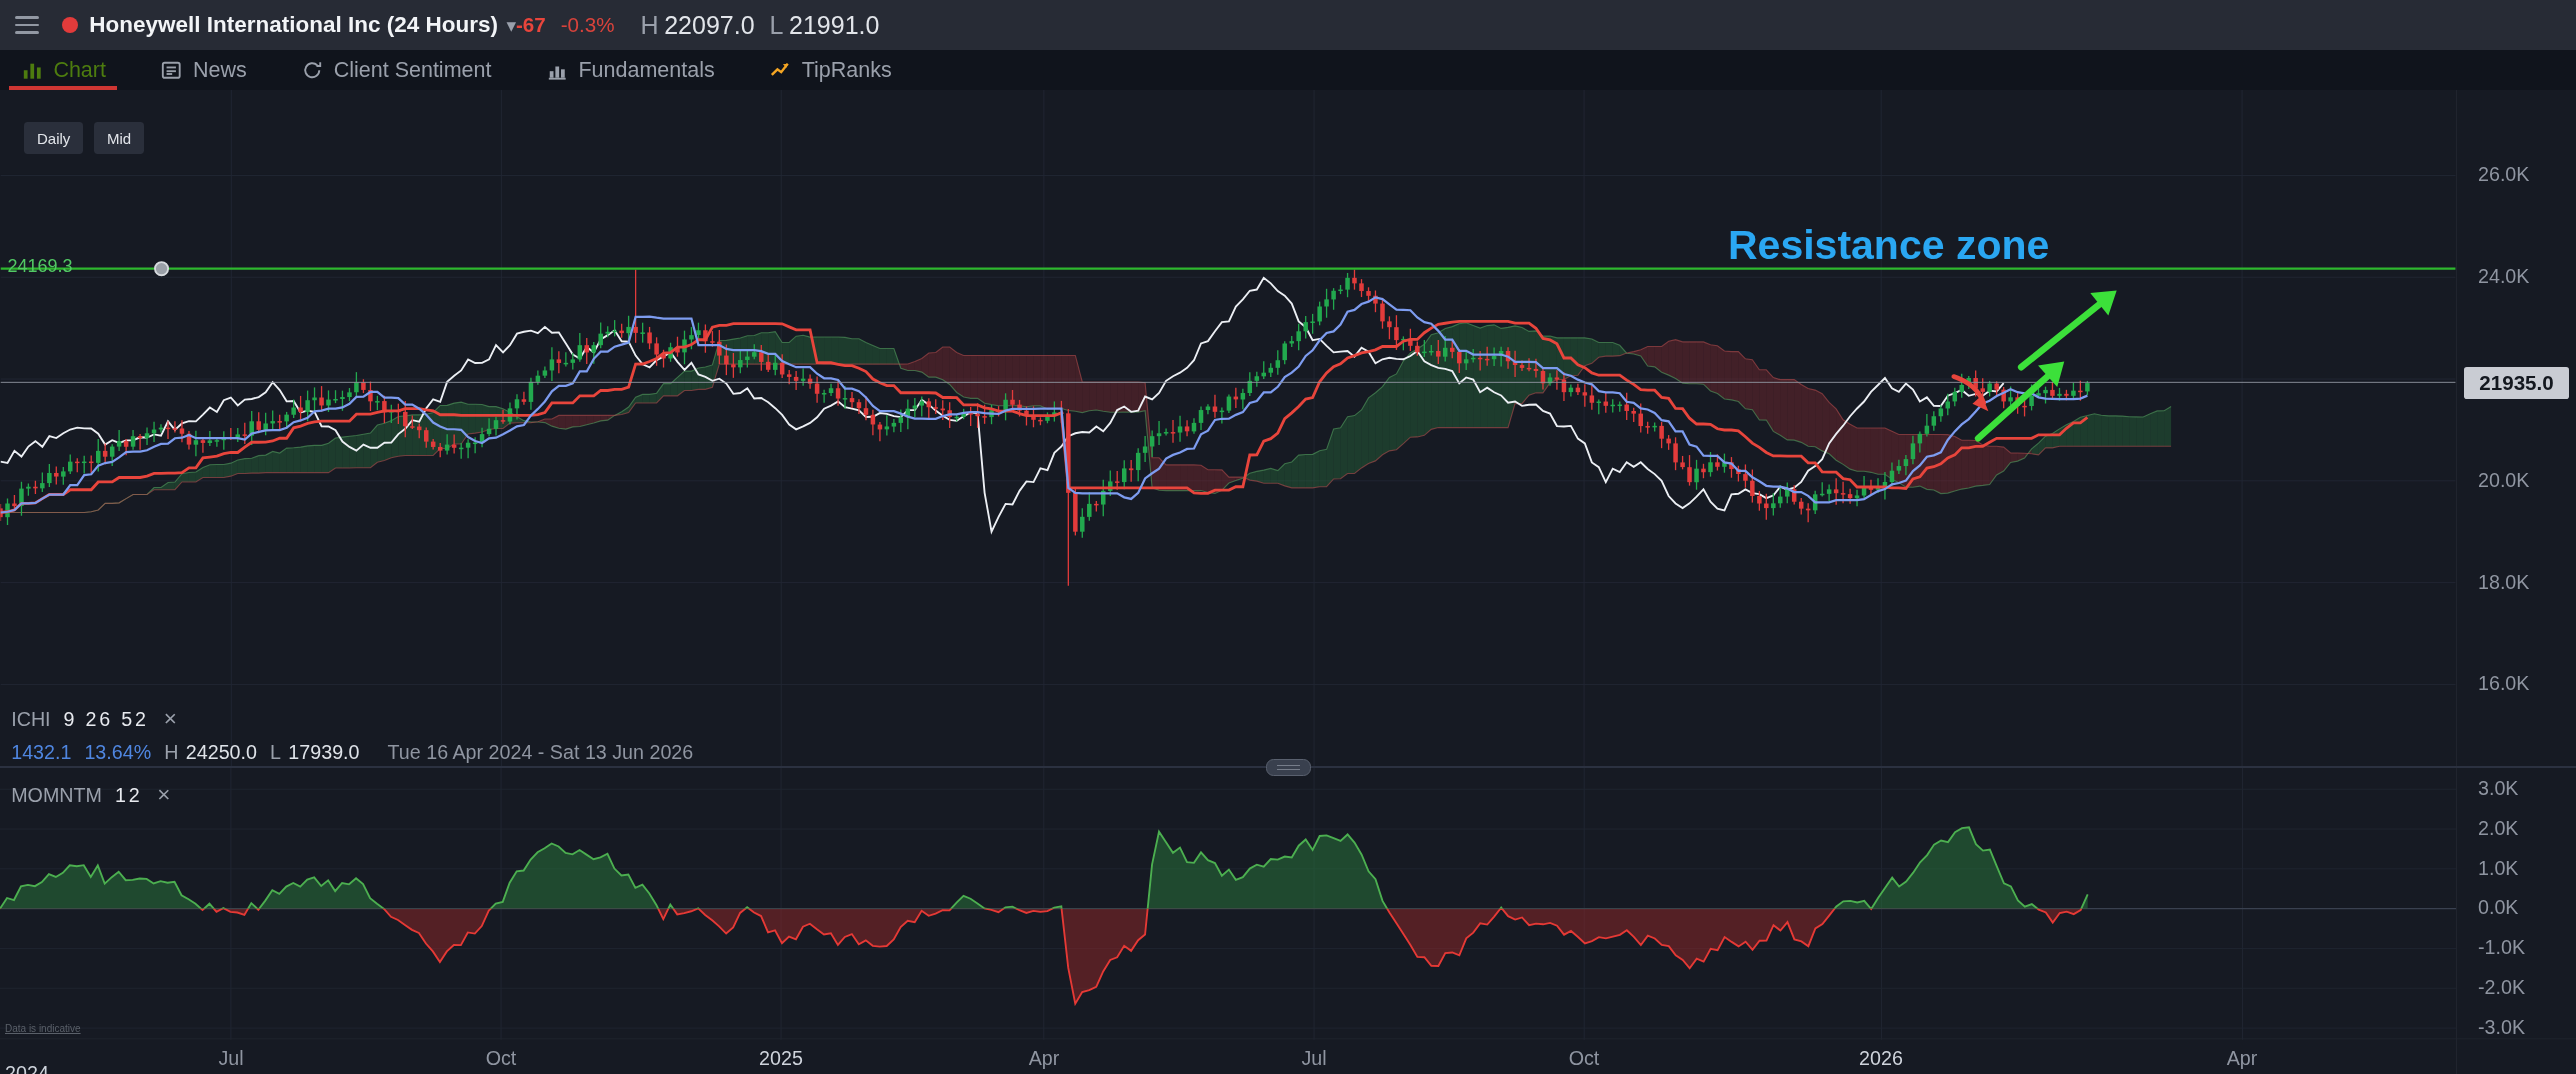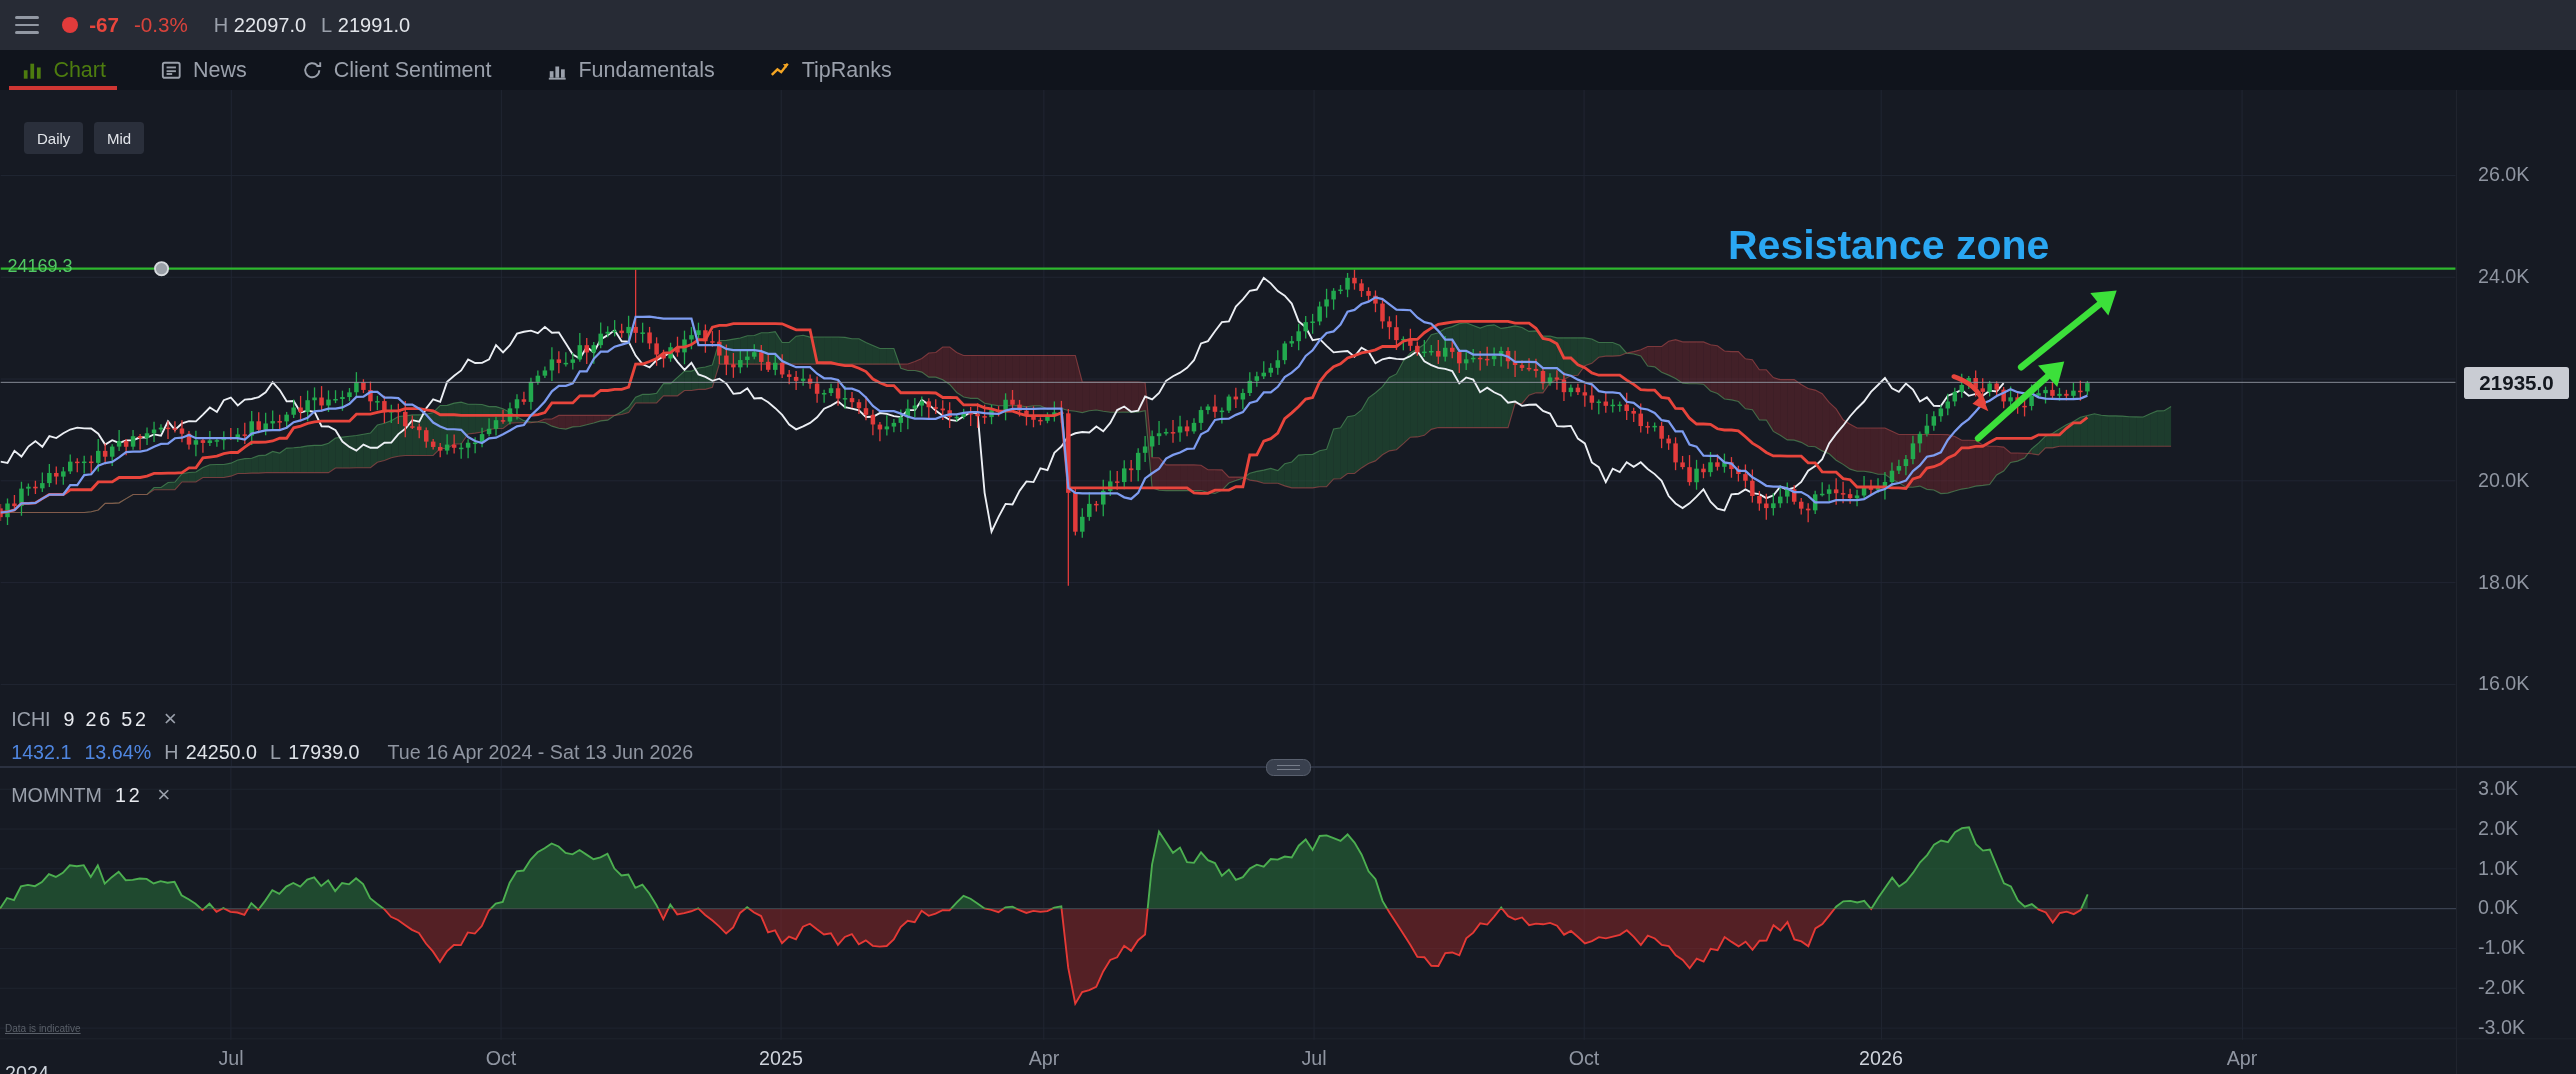--- a/index.html
+++ b/index.html
@@ -10,21 +10,21 @@
   .header{position:absolute;left:0;top:0;width:100%;height:50px;background:#272b35;
           display:flex;align-items:center;padding-left:15px;box-sizing:border-box;z-index:30;}
   .hamburger{width:28px;display:flex;flex-direction:column;gap:4.7px;margin-right:19px;cursor:pointer;}
   .hamburger span{display:block;width:24px;height:2.8px;background:#9298a3;border-radius:1.9px;}
   .status-dot{width:16px;height:16px;border-radius:50%;background:#e23b3b;margin-right:11.2px;}
   .title-wrap{display:flex;align-items:center;cursor:pointer;}
   .inst-title{font-size:22.5px;font-weight:bold;color:#f2f4f7;}
   .caret{color:#9aa0ab;font-size:19px;margin-left:8.4px;}
   .chg{color:#e8453c;font-size:20.6px;font-weight:bold;}
   .pct{color:#e8453c;font-size:20.6px;margin-left:15px;opacity:.92;}
-  .hl{font-size:20px;margin-left:26px;}
+  .hl{font-size:25px;margin-left:26px;}
   .hl .lbl{color:#9aa0ab;margin-right:5.6px;}
   .hl .val{color:#e2e5ea;}
   .hl.low{margin-left:15px;}
 
   
   .tabs{position:absolute;left:0;top:50px;width:100%;height:40px;background:#10141c;
         display:flex;align-items:stretch;padding-left:15px;box-sizing:border-box;gap:43px;z-index:30;}
   .tab{display:flex;align-items:center;gap:10.3px;color:#9aa0ab;font-size:21.5px;position:relative;
        padding:0 5.6px;cursor:pointer;}
   .tab.active{color:#4d7c0f;}
@@ -1058,20 +1058,24 @@
   </svg>
 <div class="vsep"></div>
 
 <header class="header">
   <div class="hamburger">
       <span></span>
       <span></span>
       <span></span>
     </div>
   <div class="status-dot"></div>
+  <div class="title-wrap">
+    <span class="inst-title">Honeywell International Inc (24 Hours)</span>
+    <span class="caret">▾</span>
+  </div>
   <span class="chg">-67</span>
   <span class="pct">-0.3%</span>
   <span class="hl">
     <span class="lbl">H</span><span class="val">22097.0</span>
   </span>
   <span class="hl low">
     <span class="lbl">L</span><span class="val">21991.0</span>
   </span>
 </header>
 

